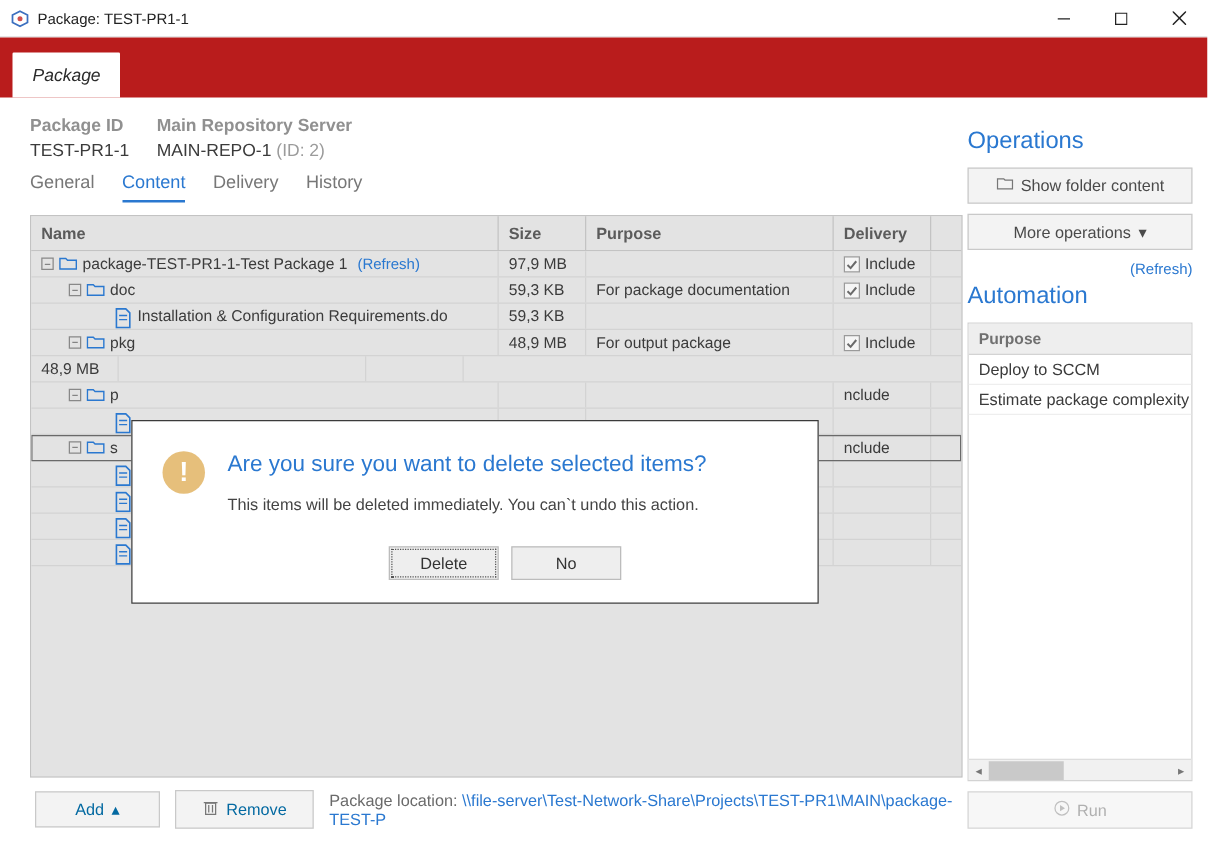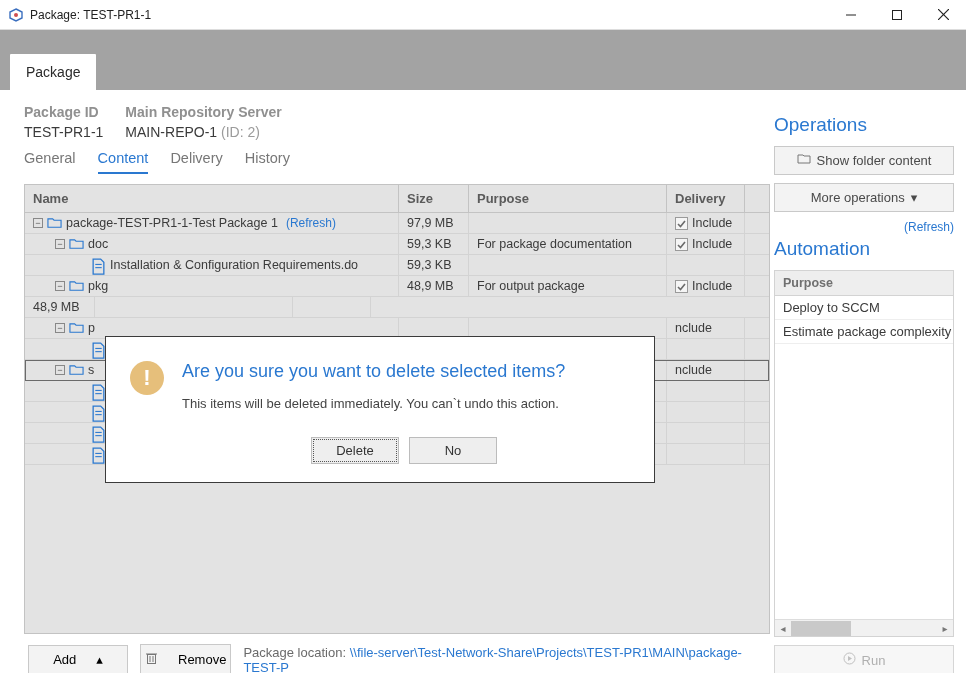--- a/index.html
+++ b/index.html
@@ -5,21 +5,21 @@
   * { margin: 0; padding: 0; box-sizing: border-box; font-family: "Segoe UI", Tahoma, sans-serif; }
   body { background: #fff; width: 966px; height: 673px; overflow: hidden; position: relative; }
 
   
   .titlebar { height: 30px; border-bottom: 1px solid #ddd; display: flex; align-items: center; padding: 0 0 0 8px; font-size: 12px; color: #222; }
   .titlebar .t-icon { width: 16px; height: 16px; margin-right: 6px; }
   .titlebar .spacer { flex: 1; }
   .titlebar .win-btn { width: 46px; height: 30px; display: flex; align-items: center; justify-content: center; cursor: pointer; }
 
   
-  .ribbon { background: #a3a3a3; height: 60px; display: flex; align-items: flex-end; padding-left: 10px; }
+  .ribbon { background: #b91c1c; height: 48px; display: flex; align-items: flex-end; padding-left: 10px; font-style: italic; }
   .ribbon-tab { background: #fff; color: #2b2b2b; font-size: 14px; padding: 10px 16px; border-radius: 1px 1px 0 0; }
 
   
   .content-row { display: flex; height: calc(673px - 30px - 48px); }
   .main-col { flex: 1; padding: 14px 0 10px 24px; display: flex; flex-direction: column; min-width: 0; }
   .right-col { width: 196px; padding: 10px 12px 10px 4px; display: flex; flex-direction: column; }
 
   
   .meta-row { display: flex; gap: 22px; font-size: 14px; margin-bottom: 10px; }
   .meta-block .label { color: #909090; font-weight: 600; font-size: 14px; margin-bottom: 4px; }
@@ -46,21 +46,21 @@
   .tg-row.selected { outline: 1px solid #6a6a6a; outline-offset: -1px; }
   .name-cell { gap: 4px; }
   .toggle { width: 10px; height: 10px; border: 1px solid #888; display: inline-flex; align-items: center; justify-content: center; font-size: 9px; line-height: 1; color: #555; flex-shrink:0;}
   .folder-ic, .file-ic { width: 15px; height: 14px; flex-shrink: 0; }
   .refresh-lnk { color: #2a78d0; font-size: 12px; margin-left: 4px; }
   .chk { width: 13px; height: 13px; border: 1px solid #9a9a9a; background: #f5f5f5; display: inline-flex; align-items:center; justify-content:center; margin-right:4px; flex-shrink:0;}
   .chk svg { stroke: #6a6a6a; }
 
   
   .bottom-bar { display: flex; align-items: center; gap: 12px; padding: 10px 0 0 4px; }
-  .btn { border: 1px solid #c9c9c9; background: #f3f3f3; font-size: 13px; color: #000000; padding: 6px 4px; display: inline-flex; gap: 20px; align-items:center; cursor: pointer; }
+  .btn { border: 1px solid #c9c9c9; background: #f3f3f3; font-size: 13px; color: #0369a1; padding: 6px 21px; display: inline-flex; gap: 6px; align-items:center; cursor: pointer; }
   .btn.wide { min-width: 100px; justify-content:center; }
   .loc-text { font-size: 13px; color: #6a6a6a; }
   .loc-text .path { color: #2a78d0; }
 
   
   .section-title { color: #2a78d0; font-size: 19px; margin: 14px 0 10px 0; font-weight: 400; }
   .side-btn { width: 100%; border: 1px solid #c9c9c9; background: #f3f3f3; font-size: 13px; color: #4a4a4a; padding: 6px 10px; display: flex; align-items:center; justify-content:center; gap:6px; margin-bottom:8px; cursor:pointer; }
   .auto-head { display: flex; align-items: flex-start; justify-content: space-between; }
   .auto-head a { color: #2a78d0; font-size: 12px; text-decoration: none; }
   .auto-list { border: 1px solid #d3d3d3; flex: 1; display: flex; flex-direction: column; }

